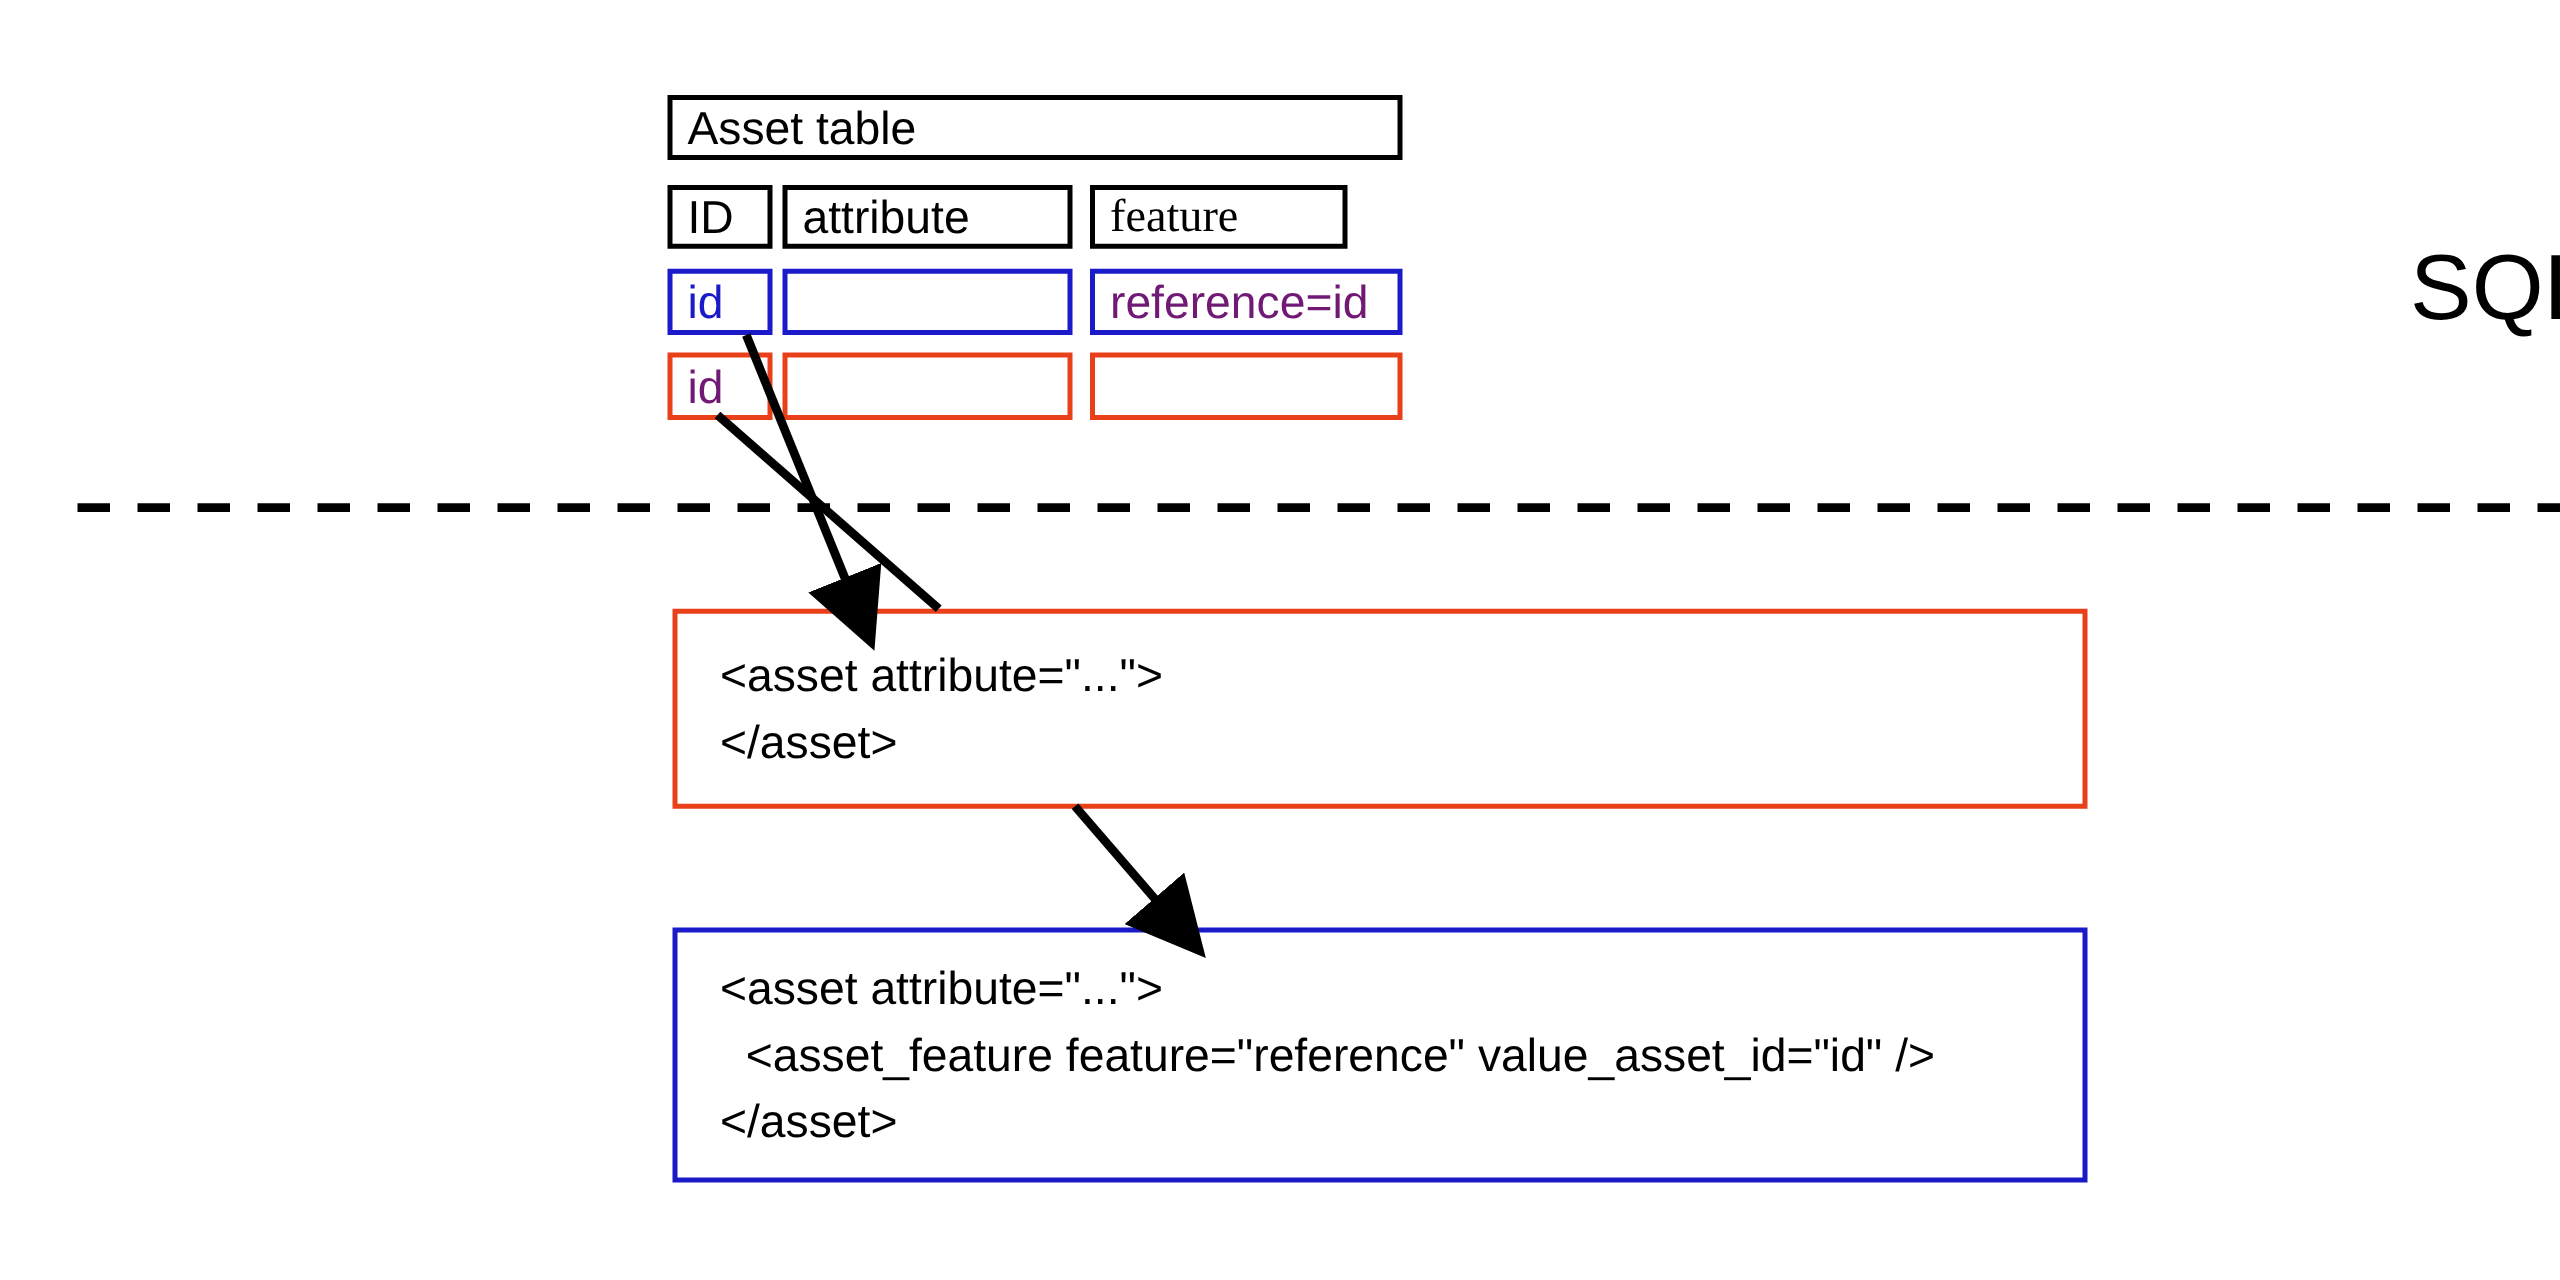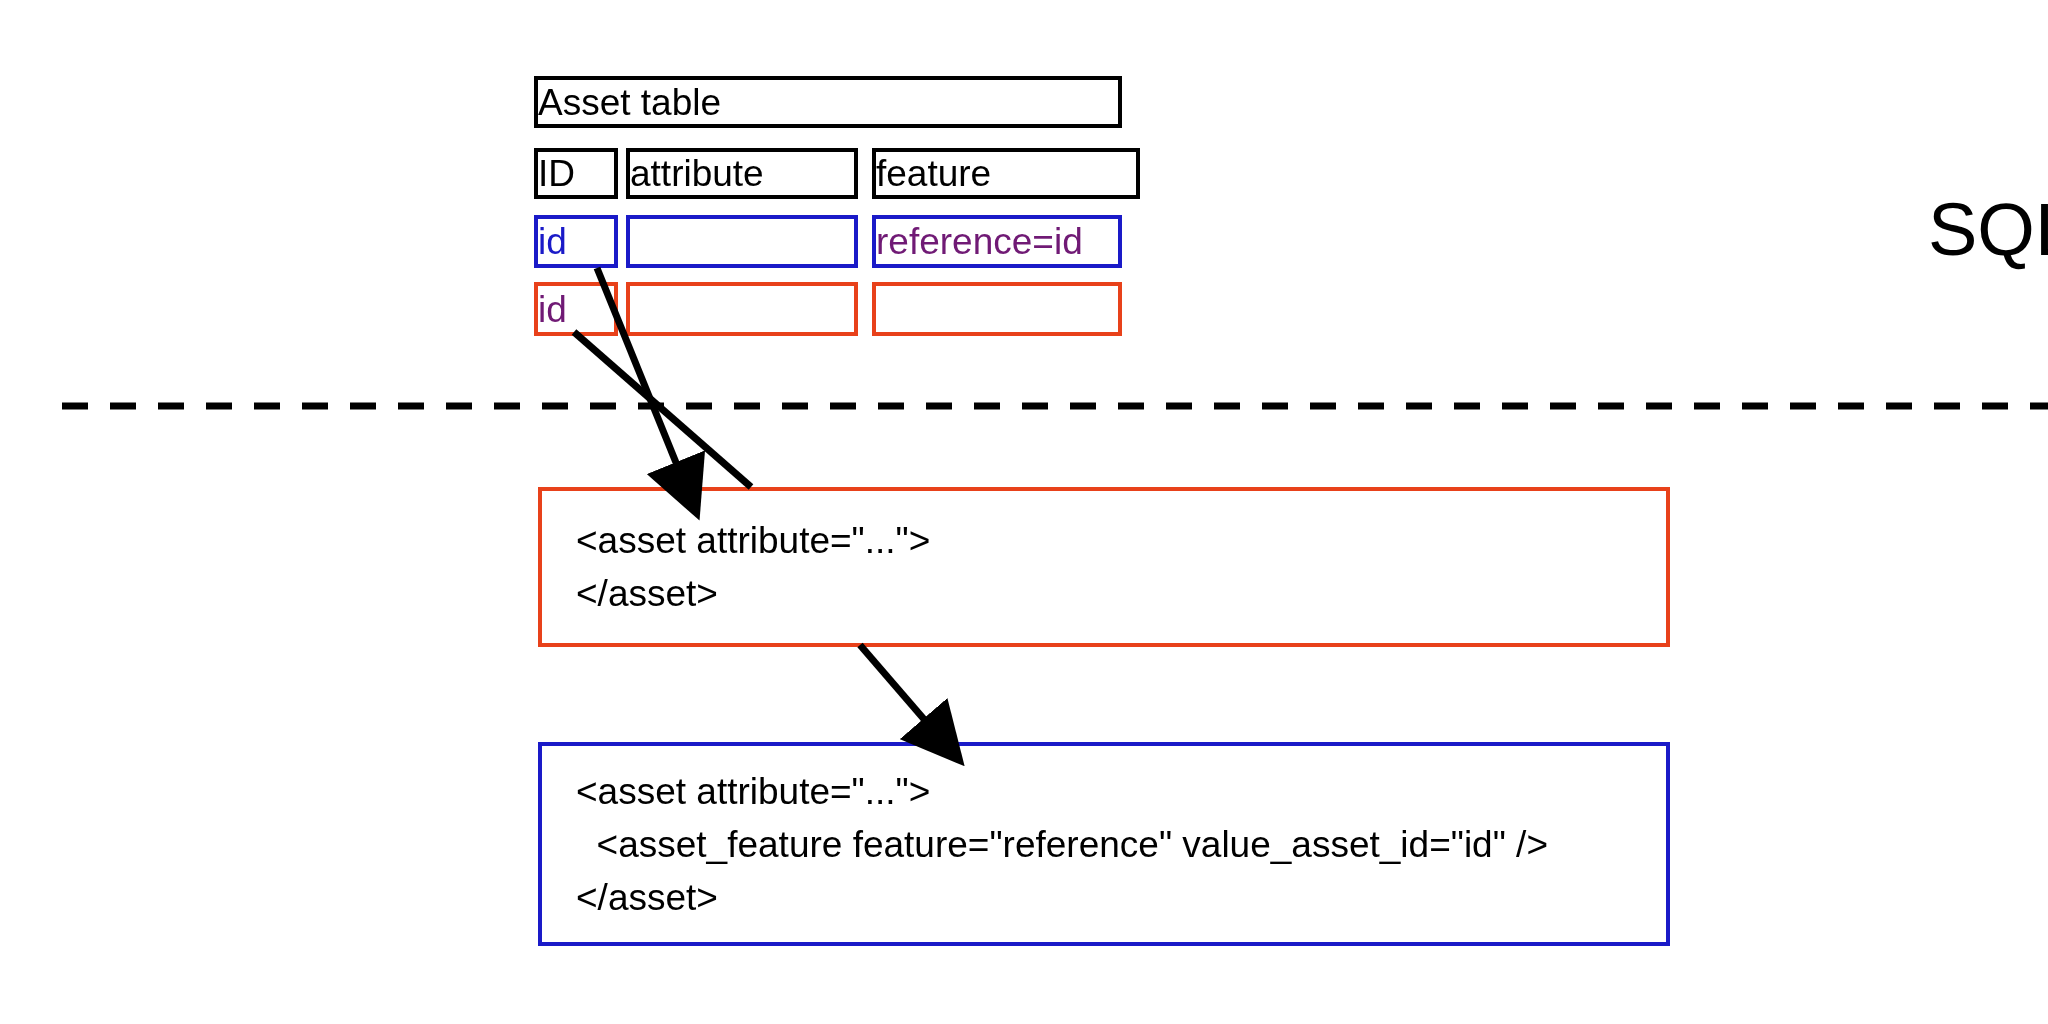--- a/index.html
+++ b/index.html
@@ -1,21 +1,21 @@
 <!DOCTYPE html>
 <html><head>
 <meta charset="utf-8">
 <style>
   html,body{margin:0;padding:0;background:#ffffff;}
   body{width:2048px;height:1024px;position:relative;overflow:hidden;
        font-family:"Liberation Sans","DejaVu Sans",sans-serif;color:#000;}
   #stage{position:absolute;left:0;top:0;width:2048px;height:1024px;}
   .cell{position:absolute;box-sizing:border-box;background:#fff;
         display:flex;align-items:center;}
-  .cell span{line-height:1;}
+  .cell span{padding-left:12px;line-height:1;}
 
   .bk{border:4px solid #000000;}
   .bl{border:4px solid #1a1ac8;}
   .rd{border:4px solid #e8411a;}
 
   .t-black{color:#000000;}
   .t-blue{color:#1a1ac8;}
   .t-red{color:#701a75;}
 
   .tbl-txt{font-size:37px;}
@@ -45,21 +45,21 @@
       <span class="tbl-txt t-black">Asset table</span>
     </div>
 
     <div>
       <div class="cell bk" style="left:534px;top:148px;width:84px;height:51px;">
         <span class="tbl-txt t-black">ID</span>
       </div>
       <div class="cell bk" style="left:626px;top:148px;width:232px;height:51px;">
         <span class="tbl-txt t-black">attribute</span>
       </div>
-      <div class="cell bk" style="left:872px;top:148px;width:268px;height:51px;">
+      <div class="cell bk" style="left:872px;top:148px;width:206px;height:51px;font-family:Liberation Serif, serif;">
         <span class="tbl-txt t-black">feature</span>
       </div>
     </div>
 
     <div>
       <div class="cell bl" style="left:534px;top:215px;width:84px;height:53px;">
         <span class="tbl-txt t-blue">id</span>
       </div>
       <div class="cell bl" style="left:626px;top:215px;width:232px;height:53px;">
         <span class="tbl-txt t-blue"></span>

